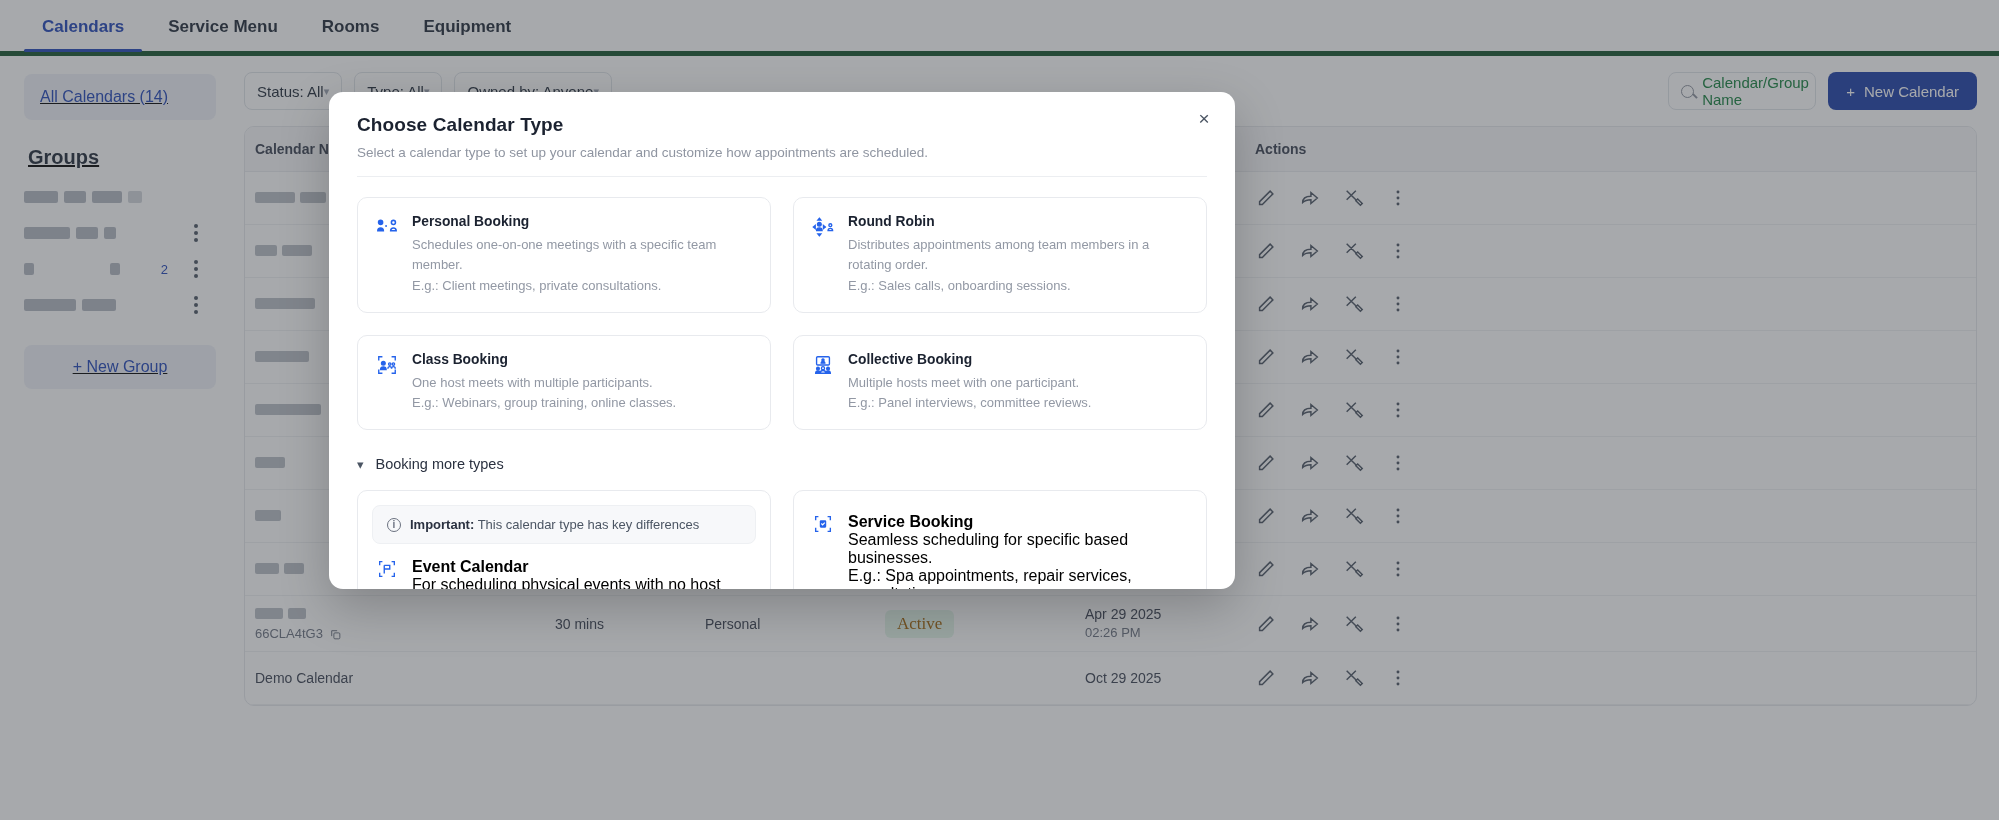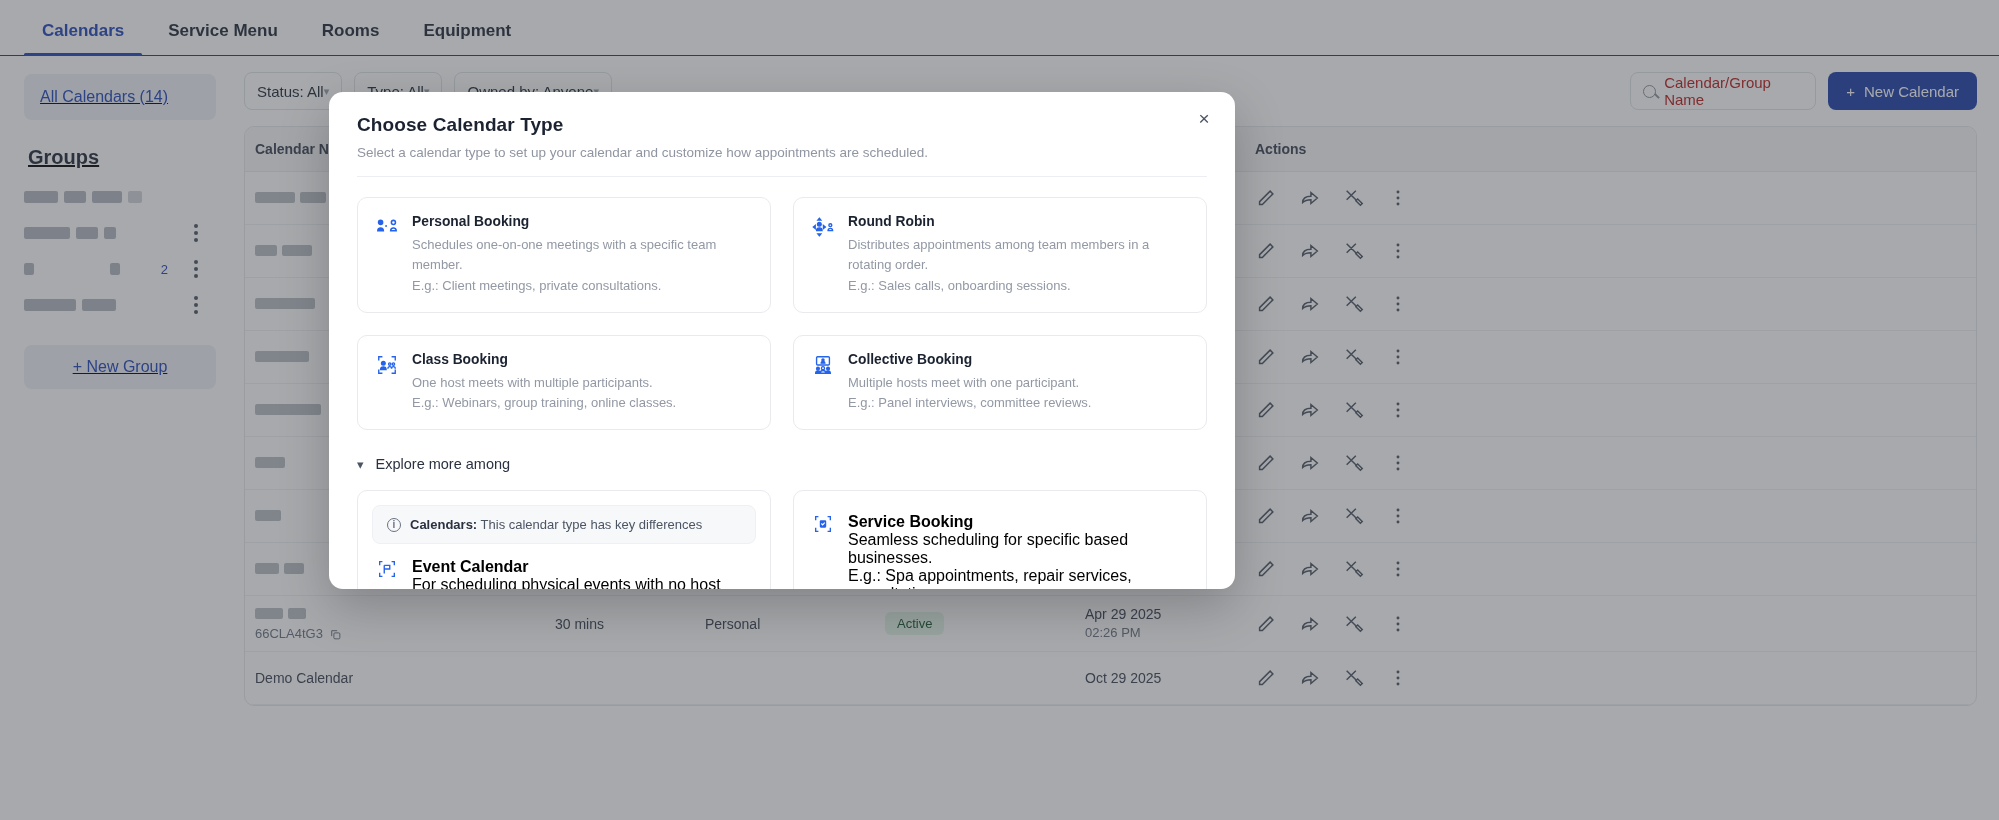--- a/index.html
+++ b/index.html
@@ -14,21 +14,21 @@
   
   .bg-page {
     position: absolute; inset: 0;
     background: #ffffff;
   }
 
   
   .tabbar {
     display: flex; align-items: flex-end;
     height: 56px; padding: 0 24px;
-    border-bottom: 1px solid #14532d;
+    border-bottom: 5px solid #14532d;
     gap: 8px;
   }
   .tab {
     padding: 0 18px 14px 18px;
     font-size: 17px; font-weight: 700; color: #1f2937;
     position: relative; cursor: pointer; white-space: nowrap;
   }
   .tab.active { color: #2145b8; }
   .tab.active::after {
     content: ""; position: absolute; left: 0; right: 0; bottom: -1px;
@@ -60,22 +60,22 @@
   .toolbar { display: flex; align-items: center; gap: 12px; }
   .pill {
     border: 1px solid #dfe3e8; border-radius: 8px; background: #fff;
     height: 38px; display: flex; align-items: center; 
     padding: 0 12px; font-size: 15px; color: #1f2937; cursor: pointer;
   }
   .chev { color: #9aa1ad; font-size: 11px; }
   .spacer { flex: 1; }
   .search {
     border: 1px solid #dfe3e8; border-radius: 8px; background: #fff;
-    height: 38px; width: 186px; display: flex; align-items: center; gap: 8px;
-    padding: 0 12px; font-size: 15px; color: #b91c1c;
+    height: 38px; width: 148px; display: flex; align-items: center; gap: 8px;
+    padding: 0 12px; font-size: 15px; color: #15803d;
   }
   .mag { width: 13px; height: 13px; border: 1.8px solid #8b919c; border-radius: 50%; position: relative; flex: 0 0 auto;}
   .mag::after { content:""; position:absolute; width:6px; height:1.8px; background:#8b919c; transform: rotate(45deg); right:-5px; bottom:0px;}
   .new-cal {
     background: #1d3fa8; color: #fff; border-radius: 8px; height: 38px;
     display: flex; align-items: center; gap: 9px; padding: 0 18px;
     font-size: 15px; font-weight: 500; cursor: pointer;
   }
 
   .table { margin-top: 16px; border: 1px solid #e5e7eb; border-radius: 10px; overflow: hidden; background:#fff;}
@@ -87,21 +87,21 @@
   .c-stat { flex: 0 0 200px; }
   .c-upd  { flex: 0 0 170px; }
   .c-act  { flex: 1; }
   .trow { display: flex; border-bottom: 1px solid #eef0f3; font-size: 14px; color: #3b4252; height: 53px; align-items: center; }
   .trow > div { padding: 0 10px; }
   .mini { background:#9aa1ad; border-radius:2px; height:11px; display:inline-block; opacity:.7; margin-right:5px;}
   .date-cell { line-height: 1.45; }
   .date-cell .t2 { color: #6b7280; font-size: 13px; }
   .acts { display: flex; align-items: center; gap: 22px; color: #4b5563; }
   .acts svg { display:block; }
-  .status-chip { background:#e3f6ea; color:#14532d; border-radius:6px; padding:4px 12px; font-size:13px; display:inline-block;}
+  .status-chip { background:#e3f6ea; color:#a16207; border-radius:6px; padding:4px 12px; font-size:17px; display:inline-block;font-family:Liberation Serif, serif;}
   .cal-id { color:#6b7280; font-size:13px; display:flex; align-items:flex-end; gap:6px; }
 
   
   .overlay { position: absolute; inset: 0; background: rgba(60,64,72,.45); }
 
   
   .modal {
     position: absolute; left: 329px; top: 92px;
     width: 906px; height: 497px;
     background: #fff; border-radius: 14px;
@@ -631,30 +631,30 @@
             <h4>Collective Booking</h4>
             <p>Multiple hosts meet with one participant.</p>
             <p>E.g.: Panel interviews, committee reviews.</p>
           </div>
         </div>
 
       </div>
 
       <div class="explore">
         <span class="chevd">▾</span>
-        <span class="lbl">Explore more among</span>
+        <span class="lbl">Booking more types</span>
       </div>
 
       <div class="grid2b">
 
         <div class="card-tall">
           <div class="important">
             <span class="info-i">i</span>
             <span>
-              <b>Calendars:</b><span> This calendar type has key differences</span>
+              <b>Important:</b><span> This calendar type has key differences</span>
             </span>
           </div>
           <div class="body">
             <div class="ico">
               <svg class="i" viewBox="0 0 24 24" fill="none" stroke="#2563eb" stroke-width="1.5">
                 <path d="M4 8V4h3M20 8V4h-3M4 16v4h3M20 16v4h-3"></path>
                 <path d="M9 8v9M9 8h6v4H9" fill="none"></path>
               </svg>
             </div>
             <div>

